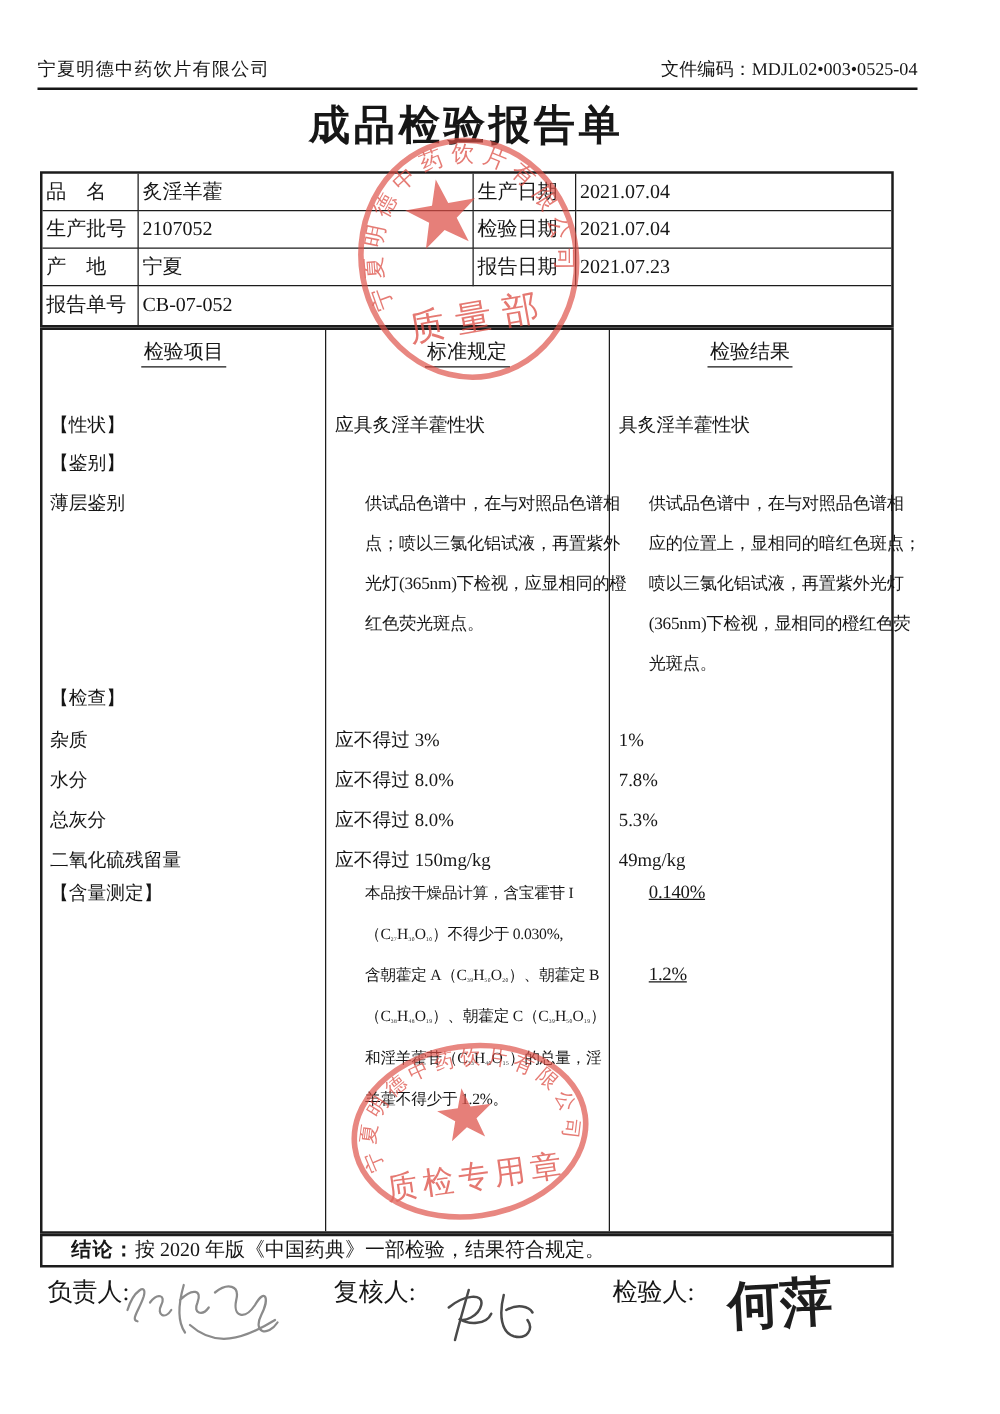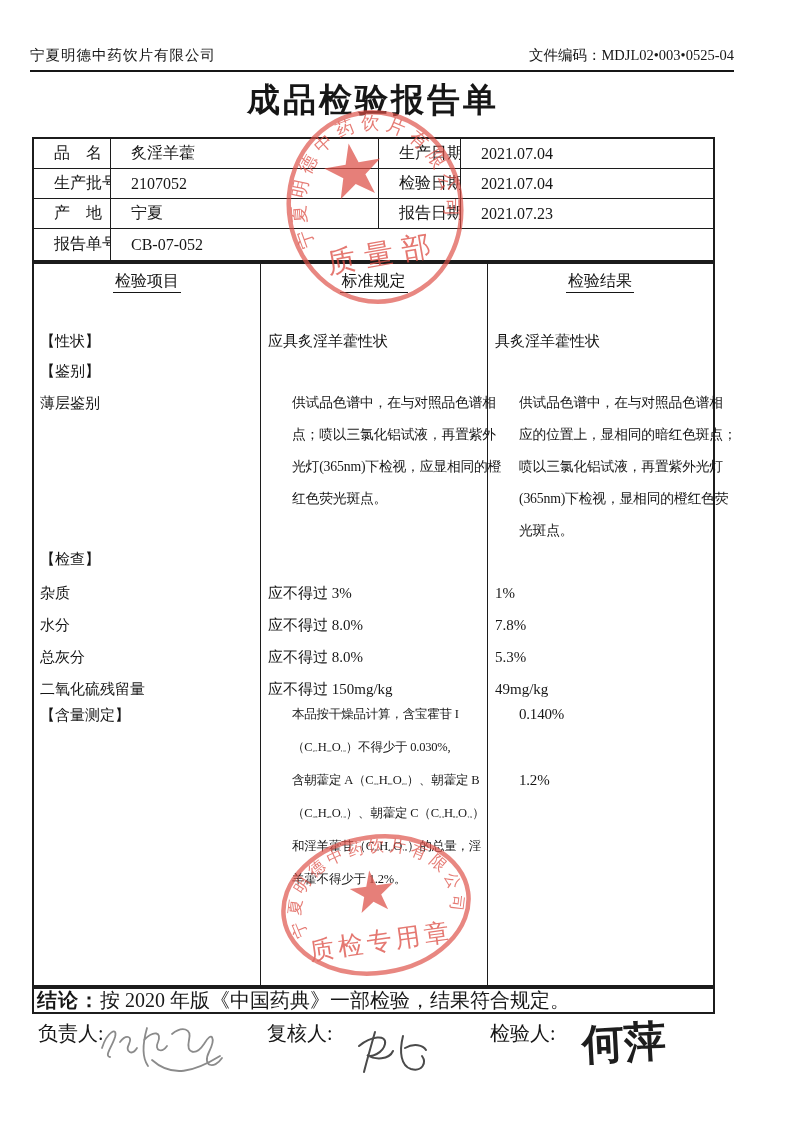--- a/index.html
+++ b/index.html
@@ -17,21 +17,21 @@
   .title{top:78px;left:30px;width:686px;text-align:center;font-size:33px;font-weight:bold;letter-spacing:3px;}
   
   .info-table{
     top:137px;left:32px;width:683px;box-sizing:border-box;
     border:2px solid #1c1c1c;display:grid;
     grid-template-columns:77px 268px 82px 252px;
     grid-template-rows:30px 30px 30px 31px;
     font-size:16px;
   }
   .info-table .cell{
-    box-sizing:border-box;padding-left:20px;overflow:hidden;
+    box-sizing:border-box;padding-left:3px;overflow:hidden;
     border-right:1px solid #1c1c1c;border-bottom:1px solid #1c1c1c;
     display:flex;align-items:center;white-space:pre;
   }
   .info-table .cell.lastcol{border-right:none;}
   .info-table .cell.lastrow{border-bottom:none;}
   .info-table .cell.span3{grid-column:2/5;border-right:none;}
   
   .main-section{
     top:262px;left:32px;width:683px;height:725px;box-sizing:border-box;
     border:2px solid #1c1c1c;position:absolute;
@@ -41,21 +41,21 @@
   .th span{border-bottom:1.5px solid #161616;padding:0 2px 3px 2px;}
   .line{position:absolute;height:22px;line-height:22px;font-size:15px;white-space:pre;}
   .para{position:absolute;font-size:13.8px;letter-spacing:-0.2px;margin-left:24px;}
   .para .tline{height:32px;line-height:32px;white-space:pre;}
   .para.lh33 .tline{height:33px;line-height:33px;}
   .para.small{font-size:12.5px;}
   .subs{font-size:0.6em;letter-spacing:0;}
   
   .conclusion{
     top:987px;left:32px;width:683px;height:27px;box-sizing:border-box;
-    border:2px solid #1c1c1c;font-size:20px;line-height:23px;padding-left:3px;white-space:pre;
+    border:2px solid #1c1c1c;font-size:16px;line-height:23px;padding-left:23px;white-space:pre;
   }
   .conclusion b{letter-spacing:1px;}
   .sig-label{font-size:20px;top:1020px;white-space:pre;}
   .stamp,.sig{pointer-events:none;}
   .stamp{position:absolute;z-index:5;opacity:0.85;}
   .sig{position:absolute;z-index:4;}
 </style>
 </head>
 <body>
 
@@ -133,21 +133,21 @@
 
   <div class="line" style="left:6px;top:440px;">【含量测定】</div>
   <div class="para lh33 small" style="left:234px;top:434px;width:219px;">
       <div class="tline">本品按干燥品计算，含宝霍苷 I</div>
       <div class="tline">（C<span class="subs">₂₇</span>H<span class="subs">₃₀</span>O<span class="subs">₁₀</span>）不得少于 0.030%,</div>
       <div class="tline">含朝藿定 A（C<span class="subs">₃₉</span>H<span class="subs">₅₀</span>O<span class="subs">₂₀</span>）、朝藿定 B</div>
       <div class="tline">（C<span class="subs">₃₈</span>H<span class="subs">₄₈</span>O<span class="subs">₁₉</span>）、朝藿定 C（C<span class="subs">₃₉</span>H<span class="subs">₅₀</span>O<span class="subs">₁₉</span>）</div>
       <div class="tline">和淫羊藿苷（C<span class="subs">₃₃</span>H<span class="subs">₄₀</span>O<span class="subs">₁₅</span>）的总量，淫</div>
       <div class="tline">羊藿不得少于 1.2%。</div>
     </div>
-  <div class="para lh33" style="left:461px;top:434px;width:216px;font-size:15px;">
+  <div class="para lh33" style="left:461px;top:434px;width:216px;font-size:15px;text-decoration:underline;">
       <div class="tline">0.140%</div>
       <div class="tline"></div>
       <div class="tline">1.2%</div>
     </div>
 </div>
 
 <div class="abs conclusion"><b>结论：</b><span>按 2020 年版《中国药典》一部检验，结果符合规定。</span></div>
 
 <div class="abs sig-label" style="left:38px;">负责人:</div>
 <div class="abs sig-label" style="left:267px;">复核人:</div>

